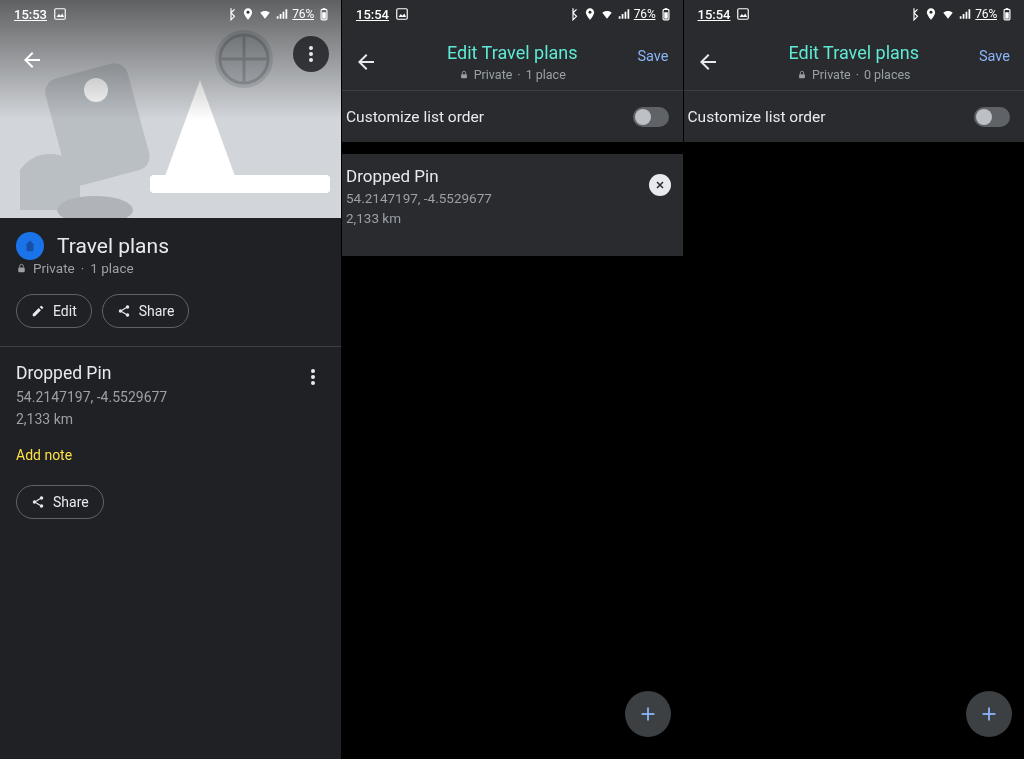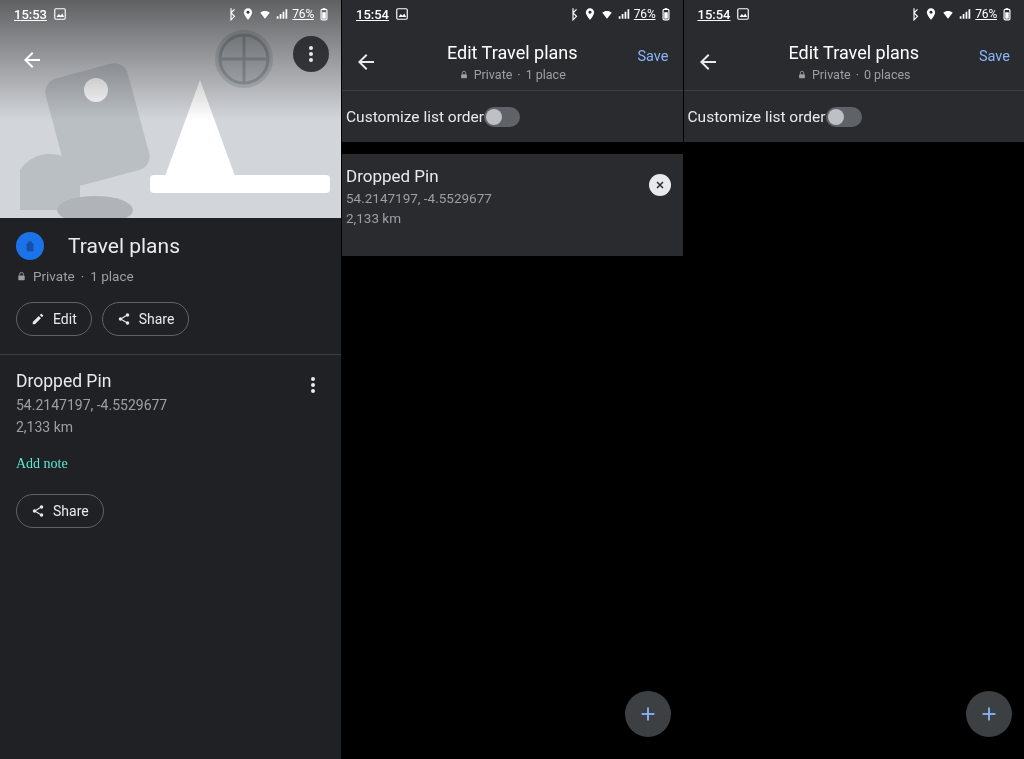--- a/index.html
+++ b/index.html
@@ -20,52 +20,52 @@
   .hero { height: 218px; position: relative; background: #cfd2d6; overflow: hidden; }
   .hero svg { position:absolute; inset:0; }
   .hero-grad { position:absolute; top:0; left:0; right:0; height:120px; background: linear-gradient(to bottom, rgba(0,0,0,0.55), rgba(0,0,0,0)); }
   .hero-back { position:absolute; top:40px; left:12px; width:40px; height:40px; display:flex; align-items:center; justify-content:center; color:#fff; z-index:6; }
   .hero-menu { position:absolute; top:36px; right:12px; width:36px; height:36px; border-radius:50%; background:rgba(32,33,36,0.85); display:flex; align-items:center; justify-content:center; z-index:6; }
   .dots-v { width:4px; height:16px; display:flex; flex-direction:column; justify-content:space-between; }
   .dots-v span{ width:4px; height:4px; border-radius:50%; background:#e8eaed;}
 
   
   .p1-body { padding: 14px 16px 0 16px; color:#e8eaed; }
-  .title-row { display:flex; align-items:center; gap:24px; margin-bottom:8px;}
+  .title-row { display:flex; align-items:center; gap:13px; }
   .title-badge { width:28px; height:28px; border-radius:50%; background:#1a73e8; display:flex; align-items:center; justify-content:center;}
   .title-badge svg{ width:14px; height:18px;}
   .list-title { font-size:21px; font-weight:400; color:#e8eaed;}
   .subtitle-row { display:flex; align-items:center; gap:6px; color:#9aa0a6; font-size:13.5px; margin-bottom:18px;}
   .lock-ico{width:11px;height:13px;}
   .chip-row { display:flex; gap:10px; padding-bottom:18px;}
   .chip { height:34px; border:1px solid #5f6368; border-radius:17px; display:flex; align-items:center; gap:8px; padding:0 14px; color:#e8eaed; font-size:14px; background:transparent; cursor:pointer;}
   .chip.primary { background:#8ab4f8; border-color:#8ab4f8; color:#202124;}
   .divider { height:1px; background:#3c4043; margin:0 -16px;}
 
   .place-card { padding:16px 0 14px 0; position:relative;}
   .place-title { font-size:17.5px; color:#e8eaed; margin-bottom:6px;}
   .place-coords { font-size:14px; color:#9aa0a6; margin-bottom:6px;}
   .place-dist { font-size:14px; color:#9aa0a6; margin-bottom:18px;}
-  .add-note { color:#5eead4; font-size:14px; margin-bottom:22px; display:inline-block;font-family:Liberation Serif, serif;}
+  .add-note { color:#fde047; font-size:14px; margin-bottom:22px; display:inline-block;}
   .place-more { position:absolute; top:18px; right:0; width:24px; height:24px; display:flex; align-items:center; justify-content:center;}
   .btn-row { display:flex; gap:10px;}
 
   .view-map { position:absolute; right:14px; bottom:24px; height:44px; border-radius:22px; background:#3c4043; color:#8ab4f8; display:flex; align-items:center; gap:10px; padding:0 18px; font-size:14.5px;}
   .view-map svg{width:20px;height:20px;}
 
   
   .edit-header { background:#2a2b2e; }
   .edit-top { height:62px; position:relative;}
   .edit-back { position:absolute; left:6px; top:38px; width:36px; height:36px; display:flex; align-items:center; justify-content:center;}
   .edit-save { position:absolute; right:14px; top:44px; color:#8ab4f8; font-size:14.5px;}
   .edit-title-wrap { text-align:center; padding-top:40px;}
-  .edit-title { color:#ffffff; font-size:18px; margin-bottom:4px;}
+  .edit-title { color:#5eead4; font-size:18px; margin-bottom:4px;}
   .edit-sub { color:#9aa0a6; font-size:12.5px; display:flex; align-items:center; justify-content:center; gap:5px; padding-bottom:14px;}
   .edit-sub .lock-ico{width:10px;height:12px;}
-  .customize-row { height:52px; border-top:1px solid #3c4043; display:flex; align-items:center; justify-content:flex-start; padding:0 14px 0 4px; background:#2a2b2e;}
+  .customize-row { height:52px; border-top:1px solid #3c4043; display:flex; align-items:center; justify-content:space-between; padding:0 14px 0 4px; background:#2a2b2e;}
   .customize-label { color:#e8eaed; font-size:15.5px;}
   .switch { width:36px; height:20px; border-radius:10px; background:#5f6368; position:relative;}
   .switch::after{content:"";position:absolute;left:2px;top:2px;width:16px;height:16px;border-radius:50%;background:#bdc1c6;}
 
   
   .p2-card { background:#2a2b2e; margin-top:12px; padding:12px 12px 16px 4px; position:relative;}
   .p2-title{color:#e8eaed;font-size:17px;margin-bottom:4px;}
   .p2-coords{color:#9aa0a6;font-size:13.5px;margin-bottom:4px;}
   .p2-dist{color:#9aa0a6;font-size:13.5px;margin-bottom:14px;}
   .p2-close{position:absolute;top:20px;right:12px;width:22px;height:22px;border-radius:50%;background:#e8eaed;display:flex;align-items:center;justify-content:center;}

